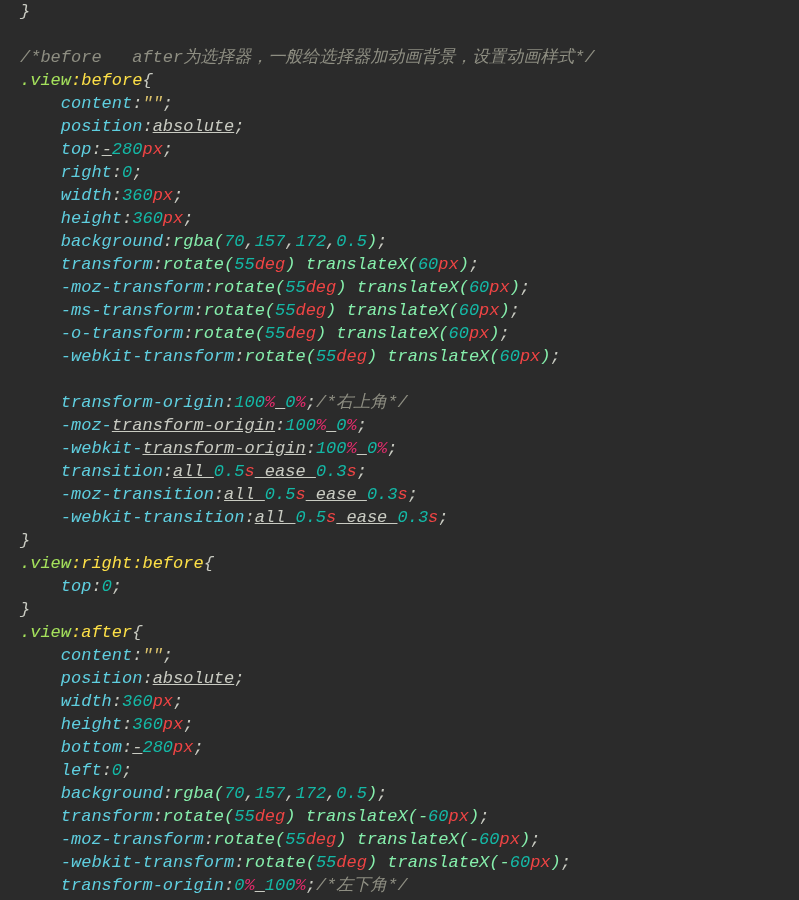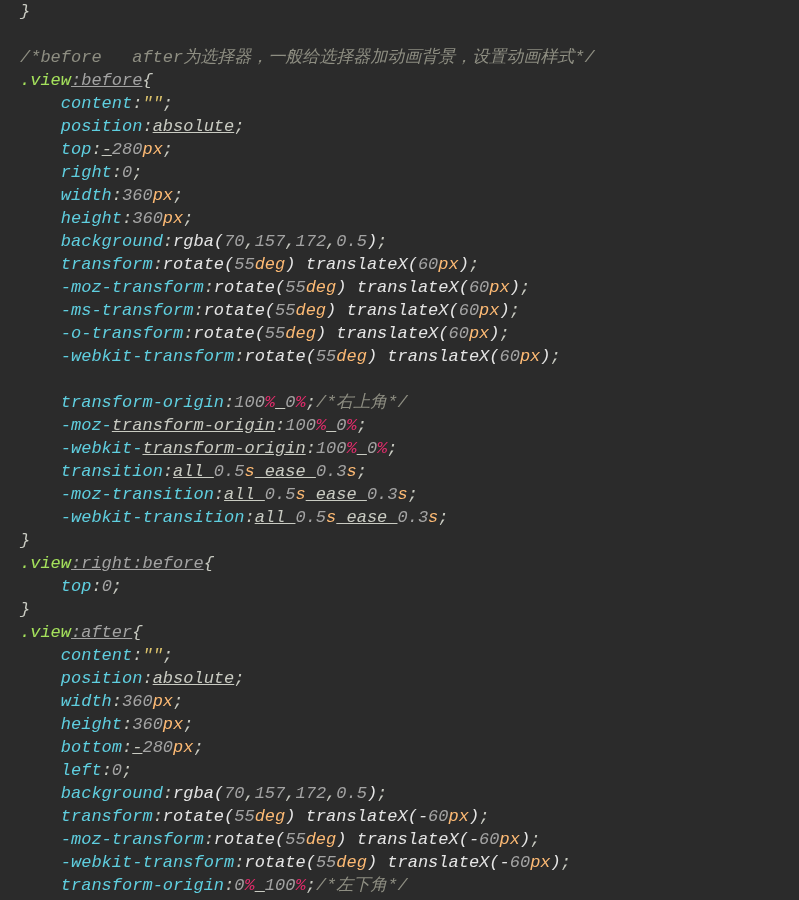--- a/index.html
+++ b/index.html
@@ -16,27 +16,27 @@
     height: 900px;
   }
   pre {
     margin: 0;
     padding: 0 0 0 20px;
     white-space: pre;
     font-family: inherit;
   }
   .c-comment { color: #8e8e82; margin-top: 46px; }
   .c-sel     { color: #a5e25c; margin-top: 44px; }
-  .c-pseudo  { color: #a3a3a3; text-decoration: underline; }
+  .c-pseudo  { color: #fde047; }
   .c-prop    { color: #5fcfe0; margin-top: 16px; }
   .c-punct   { color: #c9cbc2; }
   .c-value   { color: #c9cbc2; text-decoration: underline; }
-  .c-num     { color: #a3a3a3; text-align: center; }
-  .c-unit    { color: #fdba74; margin-top: 28px; }
-  .c-func    { color: #e5e5e5; }
+  .c-num     { color: #14b8a6; text-align: center; }
+  .c-unit    { color: #ef4444; margin-top: 28px; }
+  .c-func    { color: #86efac; }
   .c-string  { color: #d9c06b; }
   .c-pct     { color: #e62c6d; }
 </style>
 </head>
 <body>
 
 <pre id="editor"><span><span class="c-punct">}</span></span>
 <span></span>
 <span><span class="c-comment">/*before   after为选择器，一般给选择器加动画背景，设置动画样式*/</span></span>
 <span><span class="c-sel">.view</span><span class="c-pseudo">:before</span><span class="c-punct">{</span></span>

